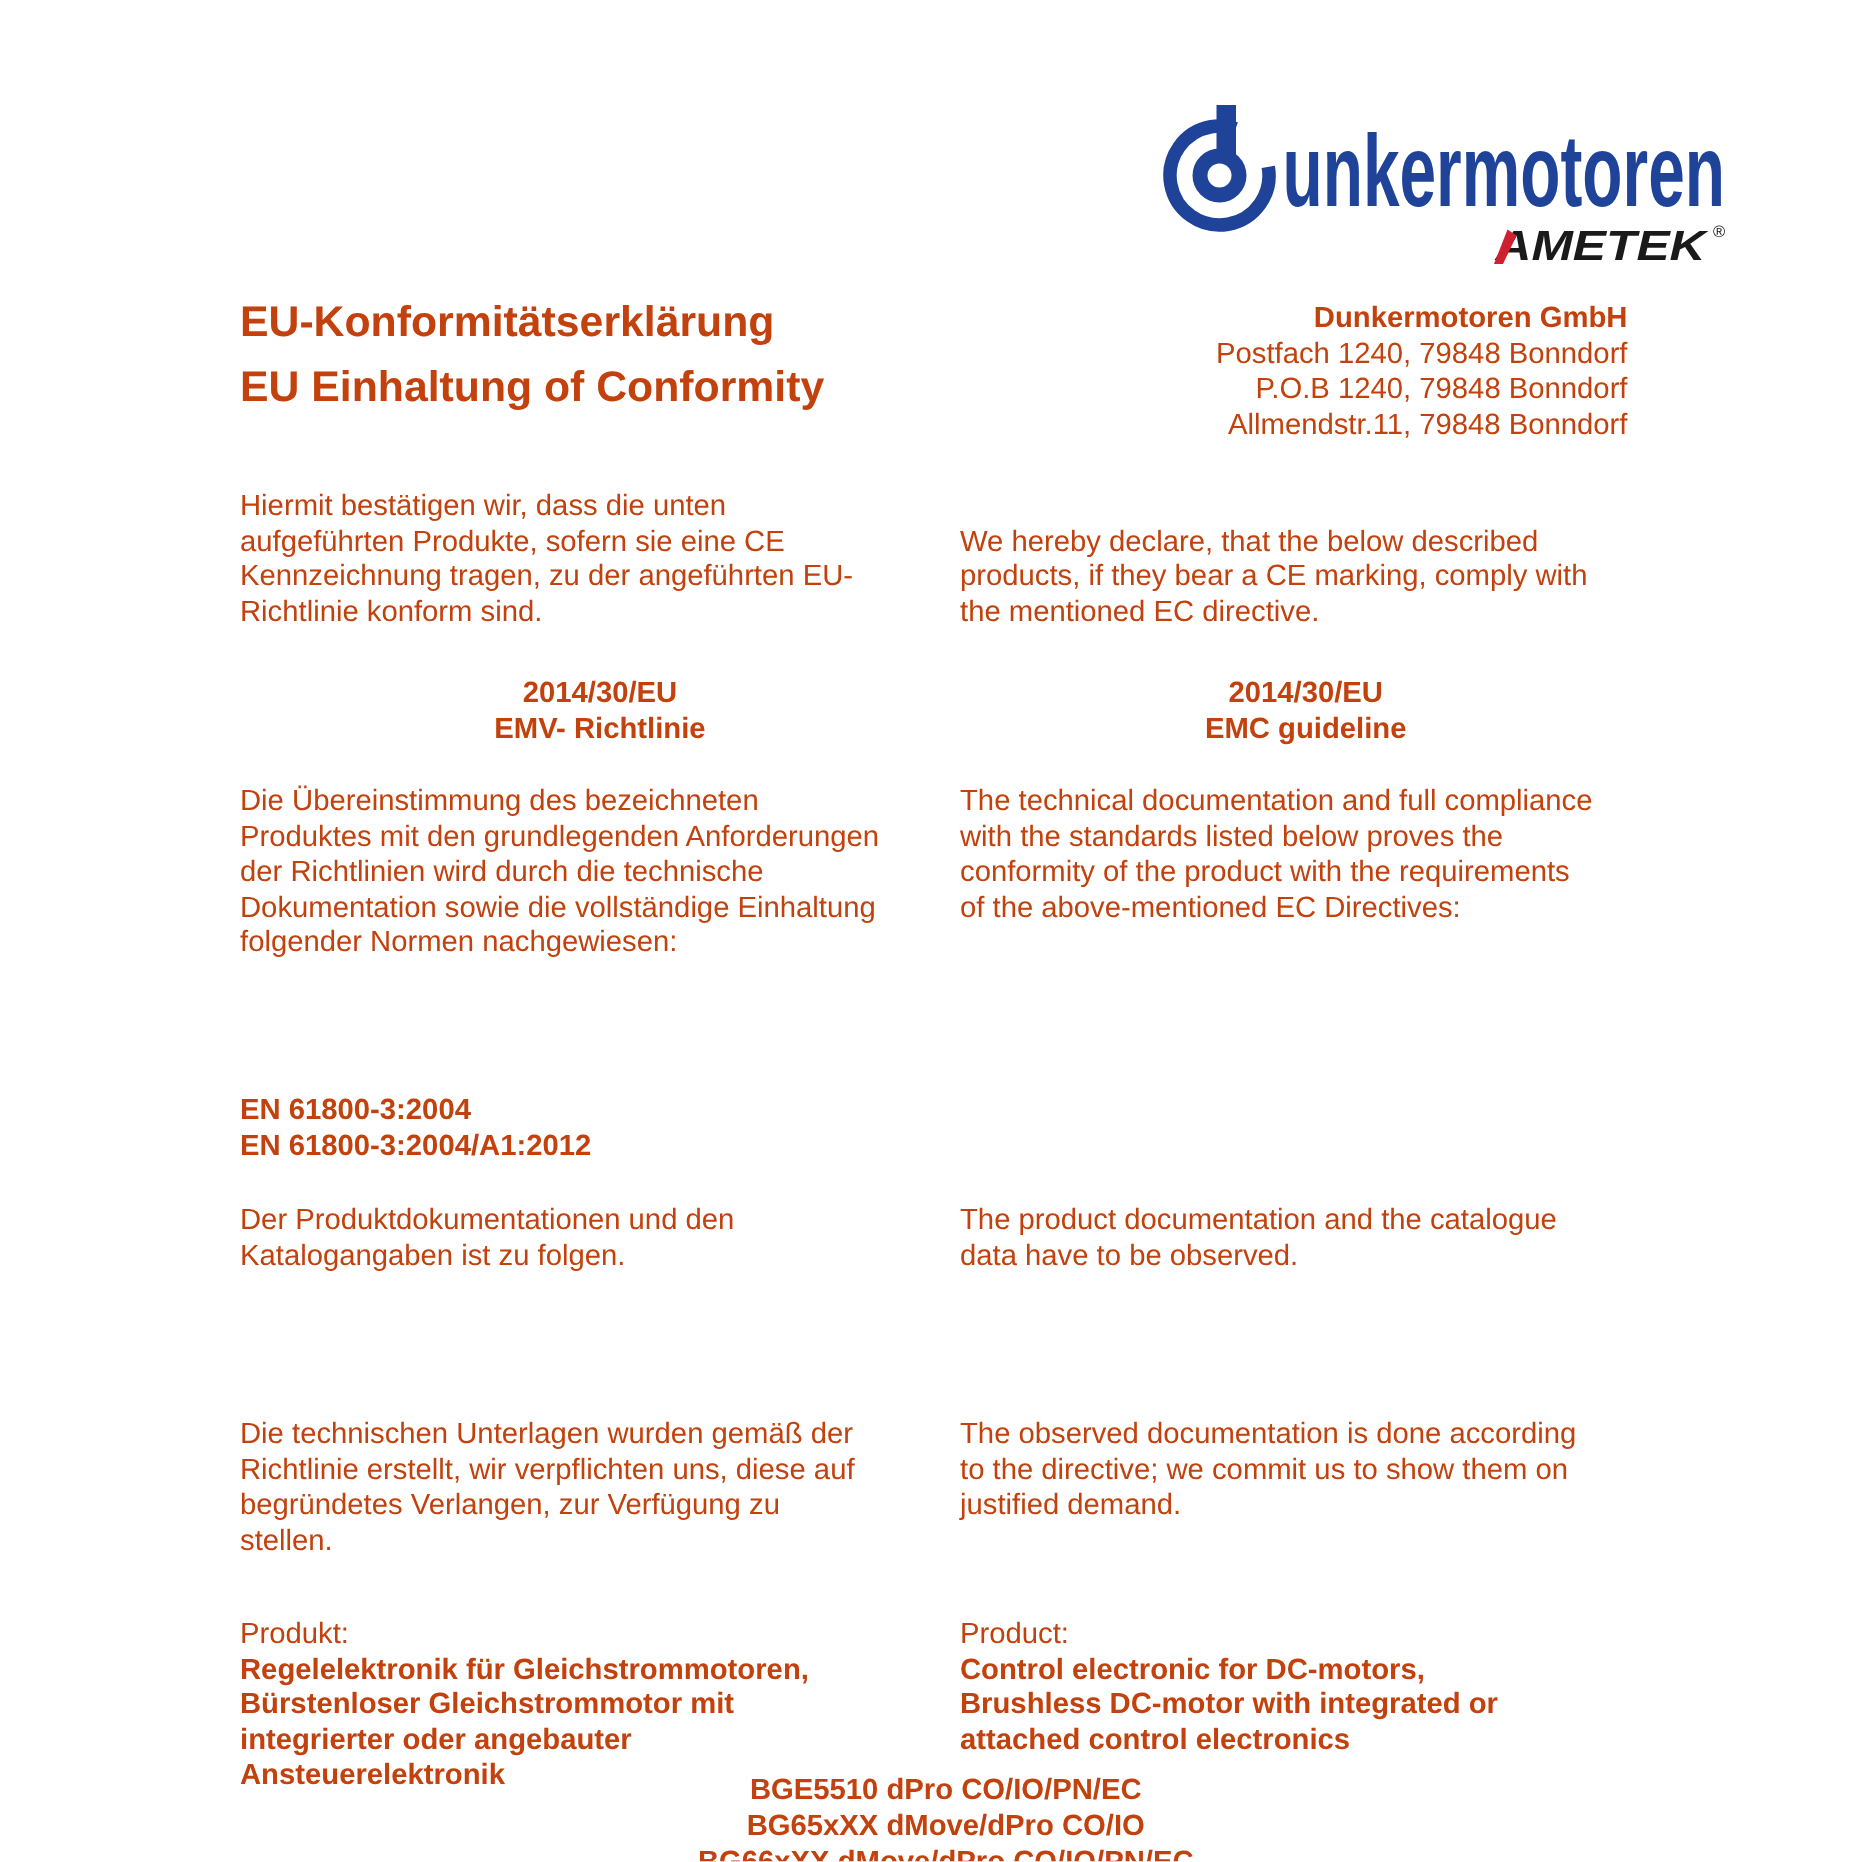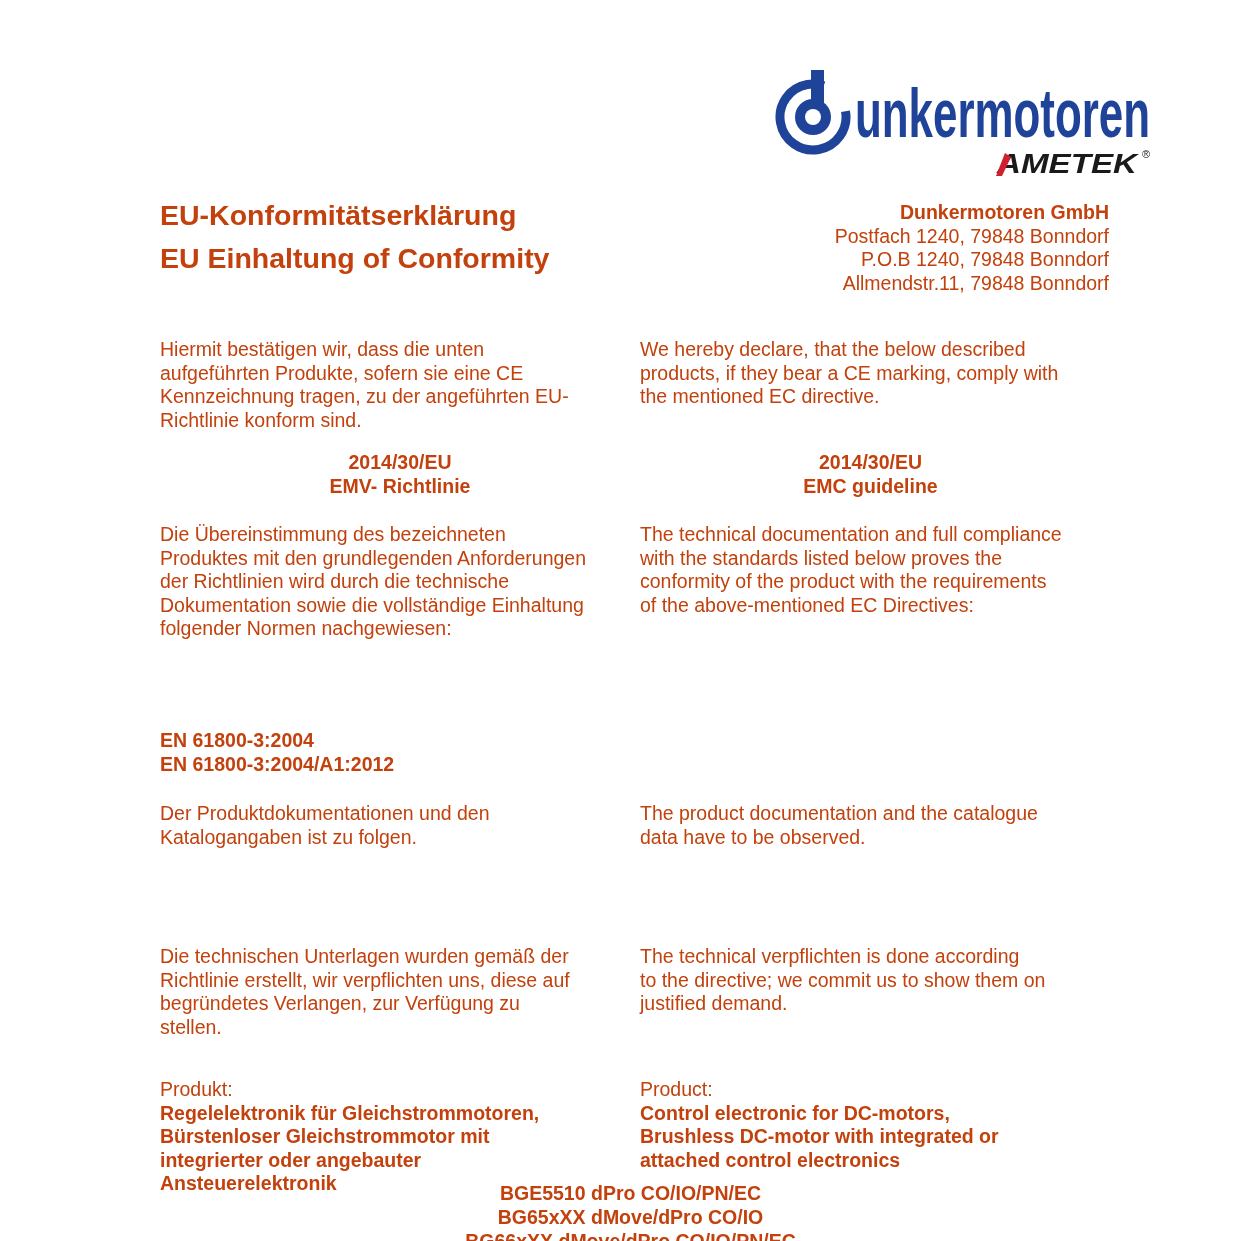--- a/index.html
+++ b/index.html
@@ -11,31 +11,31 @@
     font-family:"Liberation Sans", sans-serif;
     color:#c2410c;
   }
   
   .logo-block{position:absolute;left:775px;top:62px;width:382px;height:120px;}
   .ametek{position:absolute;right:0;top:84px;}
   
   .title-block{position:absolute;left:160px;top:201px;}
   .title-line{font-size:28.5px;font-weight:bold;line-height:29px;white-space:nowrap;}
   .title-line + .title-line{margin-top:14px;}
-  .address-block{position:absolute;right:132px;top:201px;text-align:right;font-size:19.5px;line-height:23.5px;}
+  .address-block{position:absolute;right:156px;top:201px;text-align:right;font-size:19.5px;line-height:23.5px;}
   .address-company{font-weight:bold;}
   .address-lines{white-space:pre-line;text-align:right;}
   
   .row{position:absolute;left:160px;width:941px;display:flex;}
   .col-l{width:480px;flex:0 0 480px;}
   .col-r{width:461px;flex:0 0 461px;}
   .para{font-size:19.5px;line-height:23.5px;white-space:pre-line;}
   .bold{font-weight:bold;}
   .center{text-align:center;}
-  .row-intro{top:338px;}
+  .row-intro{top:326px;align-items:flex-end;}
   .row-directive{top:451px;}
   .row-compliance{top:523px;}
   .standards-block{position:absolute;left:160px;top:729px;width:941px;font-weight:bold;font-size:19.5px;line-height:23.5px;white-space:pre-line;}
   .row-observe{top:802px;}
   .row-techdoc{top:920px;margin-top:25px;}
   .row-product{top:1038px;margin-top:40px;}
   .models-block{position:absolute;left:160px;top:1181px;width:941px;text-align:center;font-weight:bold;font-size:19.5px;line-height:24px;white-space:pre-line;}
 </style>
 </head>
 <body>
@@ -111,21 +111,21 @@
 Katalogangaben ist zu folgen.</div>
     <div class="col-r para">The product documentation and the catalogue
 data have to be observed.</div>
   </div>
 
   <div class="row row-techdoc">
     <div class="col-l para">Die technischen Unterlagen wurden gemäß der
 Richtlinie erstellt, wir verpflichten uns, diese auf
 begründetes Verlangen, zur Verfügung zu
 stellen.</div>
-    <div class="col-r para">The technical verpflichten is done according
+    <div class="col-r para">The observed documentation is done according
 to the directive; we commit us to show them on
 justified demand.</div>
   </div>
 
   <div class="row row-product">
     <div class="col-l">
       <div class="para">Produkt:</div>
       <div class="para bold">Regelelektronik für Gleichstrommotoren,
 Bürstenloser Gleichstrommotor mit
 integrierter oder angebauter

